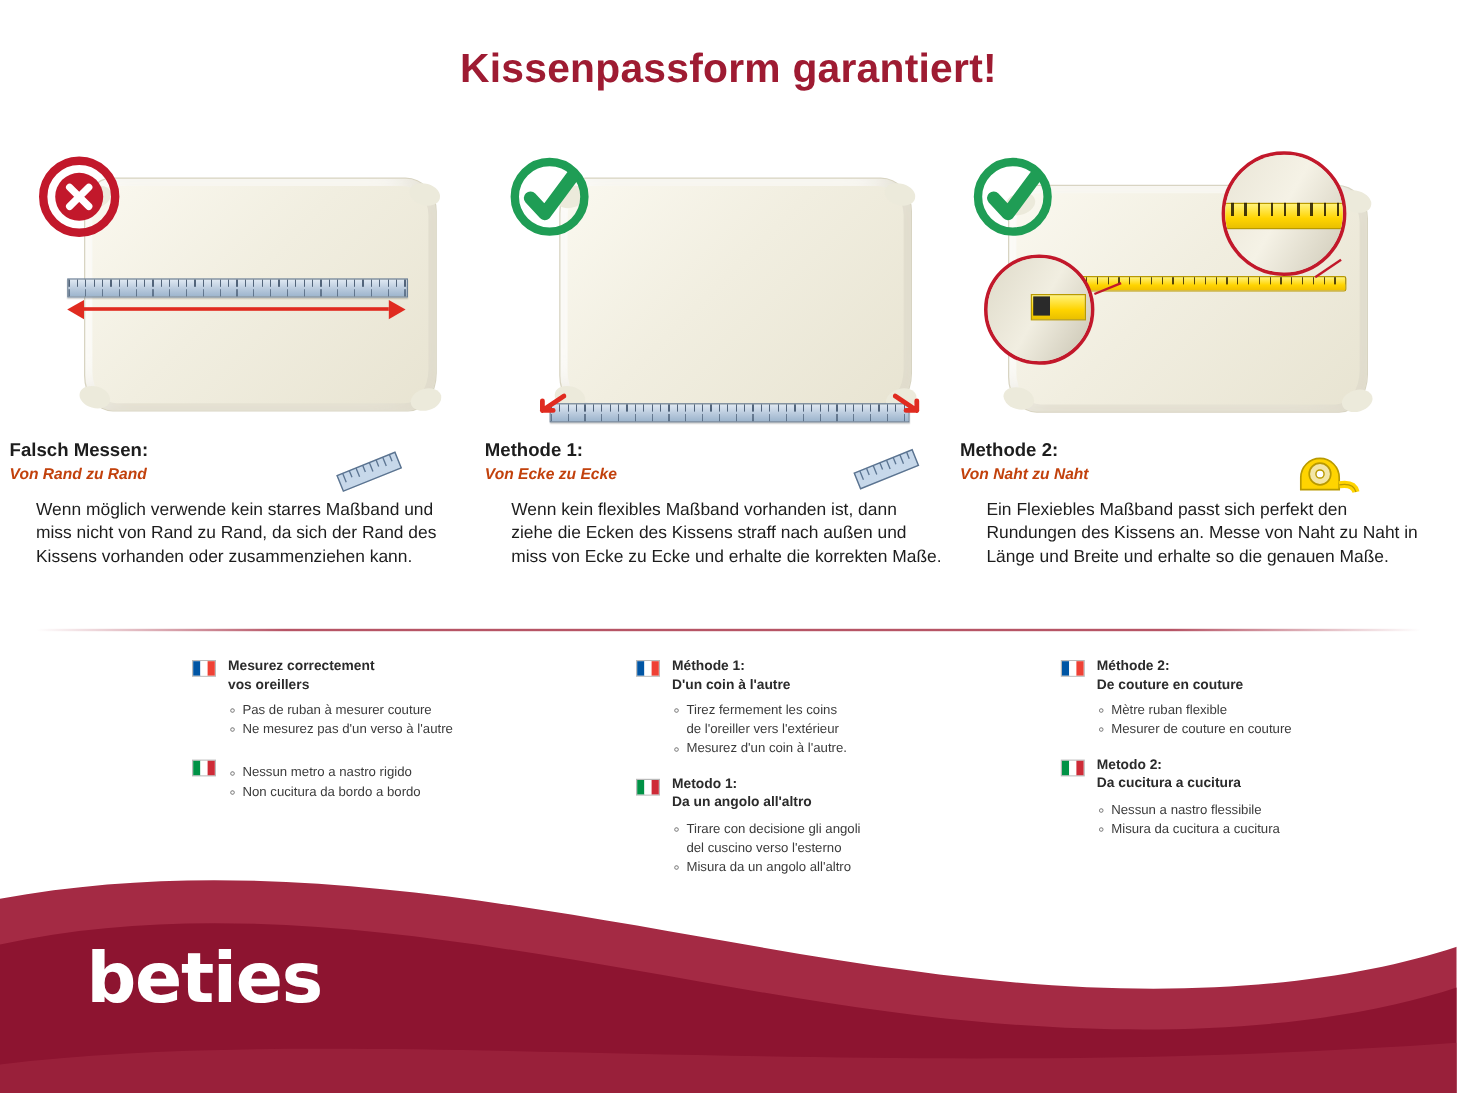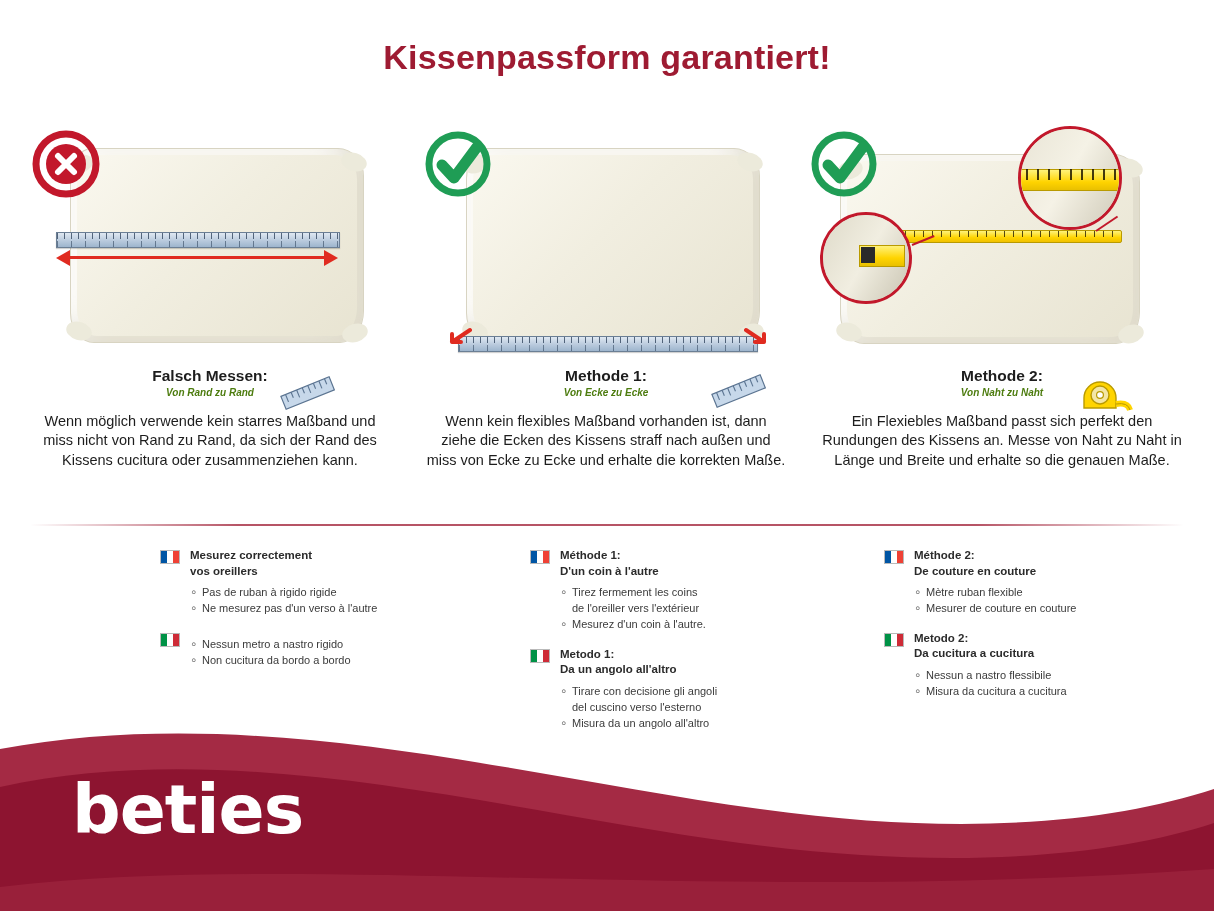--- a/index.html
+++ b/index.html
@@ -111,23 +111,23 @@
   }
 
   
   .zoom-circle {
     position:absolute; border:3px solid #c2182b; border-radius:50%;
     overflow:hidden; background:#ded9c8;
   }
   .zoom-line { position:absolute; background:#c2182b; height:2px; transform-origin:left center; }
 
   
-  .caption { position:absolute; width:404px; text-align:center; }
+  .caption { position:absolute; width:404px; }
   .cap-title { font-size:15.5px; font-weight:bold; color:#1d1d1d; line-height:1.35; }
-  .cap-sub { font-size:10px; font-style:italic; font-weight:bold; color:#4d7c0f; }
+  .cap-sub { font-size:13px; font-style:italic; font-weight:bold; color:#c2410c; }
   .cap-body {
     margin-top:14px;
     font-size:14.5px; line-height:1.35; color:#1d1d1d;
     padding:0 22px;
   }
   .cap-icon { position:absolute; width:60px; height:44px; }
 
   
   .divider {
     position:absolute; left:30px; top:524px; width:1154px; height:2px;
@@ -151,21 +151,21 @@
   .litem { font-size:11px; color:#3b3b3b; line-height:1.45; padding-left:12px; position:relative; }
   .litem::before {
     content:"∘"; position:absolute; left:0; top:-1px; color:#7a7a7a; font-size:12px;
   }
 
   
   .banner { position:absolute; left:0; bottom:0; width:1214px; height:220px; }
   .banner svg { display:block; width:1214px; height:220px; }
   .logo {
     position:absolute; left:72px; bottom:62px;
-    font-size:68px; font-weight:bold; color:#ffffff;
+    font-size:58px; font-weight:bold; color:#ffffff;
     letter-spacing:-1px; font-family:"DejaVu Sans", sans-serif;
   }
 </style>
 </head>
 <body>
 
 <div class="page">
 
   <div class="title">Kissenpassform garantiert!</div>
 
@@ -195,21 +195,21 @@
             <circle cx="36" cy="36" r="30" fill="none" stroke="#c2182b" stroke-width="7"></circle>
             <circle cx="36" cy="36" r="20" fill="#c2182b"></circle>
             <path d="M28 28 L44 44 M44 28 L28 44" stroke="#ffffff" stroke-width="6" stroke-linecap="round"></path>
           </svg>
         </div>
       </div>
 
       <div class="caption" style="top:246px;">
         <div class="cap-title">Falsch Messen:</div>
         <div class="cap-sub">Von Rand zu Rand</div>
-        <div class="cap-body">Wenn möglich verwende kein starres Maßband und miss nicht von Rand zu Rand, da sich der Rand des Kissens cucitura oder zusammenziehen kann.</div>
+        <div class="cap-body">Wenn möglich verwende kein starres Maßband und miss nicht von Rand zu Rand, da sich der Rand des Kissens vorhanden oder zusammenziehen kann.</div>
       </div>
 
       <div class="cap-icon" style="left:270px; top:252px;">
         <svg viewBox="0 0 60 44">
           <g transform="rotate(-22 30 22)">
             <rect x="4" y="14" width="52" height="14" fill="#c7d8ea" stroke="#5b7491" stroke-width="1.2"></rect>
             <g stroke="#5b7491" stroke-width="1.1">
               <line x1="9" y1="14" x2="9" y2="22"></line>
                 <line x1="15" y1="14" x2="15" y2="20"></line>
               <line x1="21" y1="14" x2="21" y2="22"></line>
@@ -345,21 +345,21 @@
     <div class="lcol lcol1">
       <div class="lgroup">
         <span class="flag">
           <span style="background:#0055a4"></span>
             <span style="background:#ffffff"></span>
             <span style="background:#ef4135"></span>
         </span>
         <div class="lhead" style="white-space:pre-line">Mesurez correctement
 vos oreillers</div>
         <div style="height:6px"></div>
-        <div class="litem">Pas de ruban à rigido rigide</div>
+        <div class="litem">Pas de ruban à mesurer couture</div>
         <div class="litem">Ne mesurez pas d'un verso à l'autre</div>
       </div>
       <div class="lgroup">
         <span class="flag">
           <span style="background:#009246"></span>
             <span style="background:#ffffff"></span>
             <span style="background:#ce2b37"></span>
         </span>
         <div style="height:6px"></div>
         <div class="litem">Nessun metro a nastro rigido</div>

